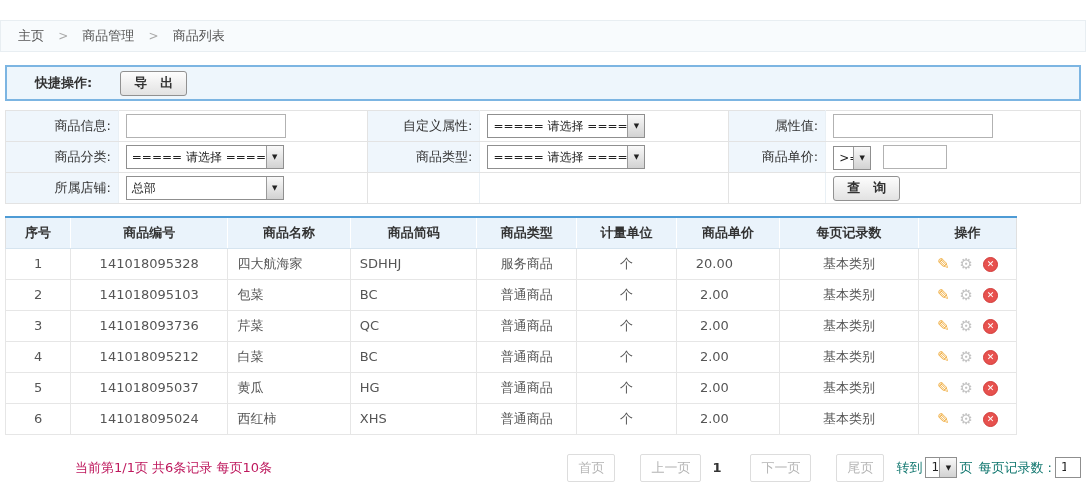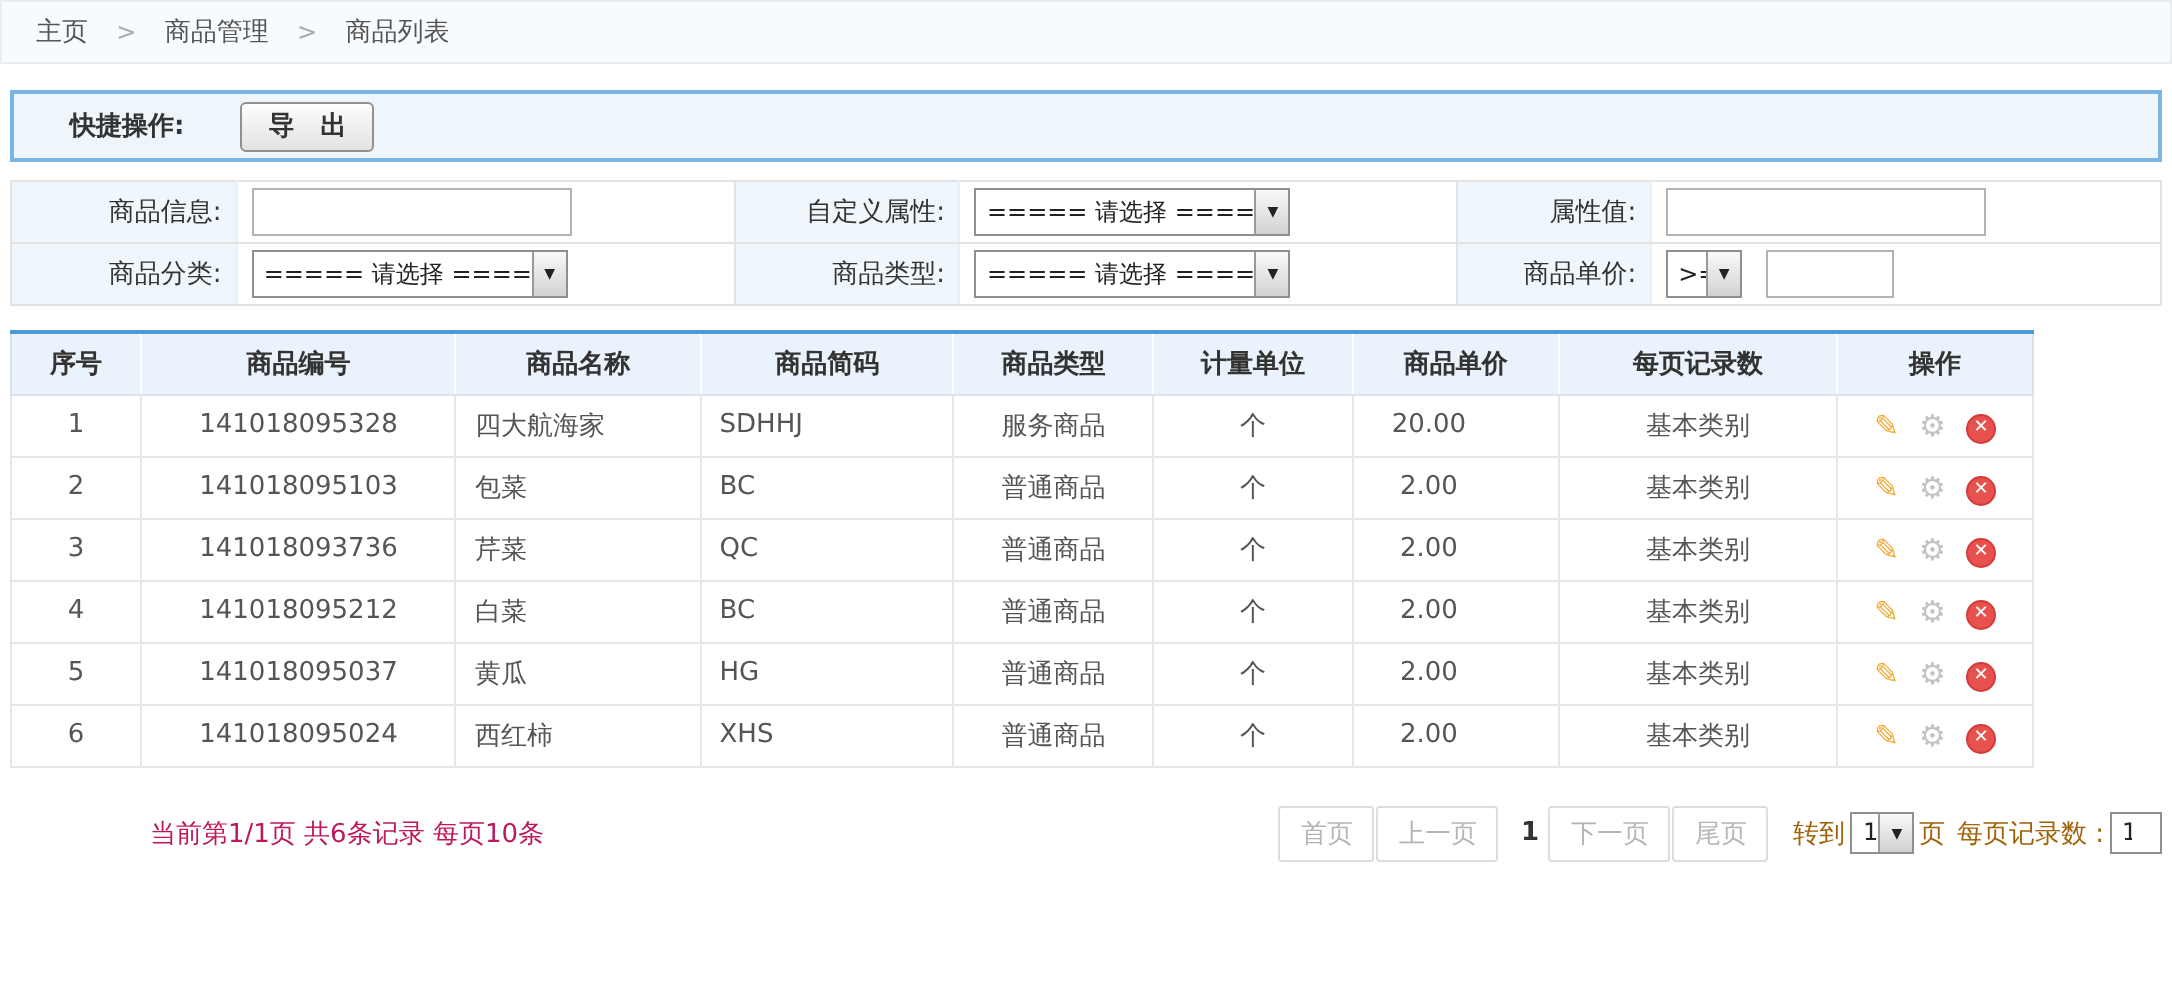--- a/index.html
+++ b/index.html
@@ -5,21 +5,21 @@
   * { margin:0; padding:0; box-sizing:border-box; }
   html,body { background:#fff; }
   body {
     width:1086px; height:491px;
     font-family:"DejaVu Sans","Liberation Sans",sans-serif;
     font-size:13px; color:#555;
   }
 
   
   .crumbbar {
-    margin-top:0; height:32px; line-height:30px;
+    margin-top:20px; height:32px; line-height:30px;
     background:#f8fbfd; border:1px solid #e8eef2;
     padding-left:17px; color:#555;
   }
   .crumb { color:#555; cursor:pointer; }
   .crumb.current { cursor:default; }
   .sep { color:#aaa; margin:0 10px; font-size:12px; }
 
   
   .quickbar {
     margin:13px 5px 0; height:36px;
@@ -104,25 +104,25 @@
 
   
   .pager {
     margin:9px 5px 0; height:34px;
     display:flex; align-items:center; justify-content:space-between;
   }
   .pg-summary { color:#be185d; padding-left:70px; }
   .pg-right { display:flex; align-items:center; }
   .pgbtn {
     border:1px solid #ddd; background:#fff; color:#b5b5b5;
-    font-size:13px; padding:4px 10px; margin-left:1px;
+    font-size:13px; padding:4px 10px; margin-left:25px;
     border-radius:2px; cursor:pointer; white-space:nowrap;
   }
   .pgcur { font-weight:bold; color:#333; margin:0 4px 0 11px; }
-  .pg-text { color:#a16207; margin-left:12px; white-space:nowrap; }
+  .pg-text { color:#0f766e; margin-left:12px; white-space:nowrap; }
   .pg-text.tight { margin-left:2px; }
   .select.pgsel { height:21px; margin-left:3px; }
   .pgsel .sel-text { line-height:19px; }
   .pgsel.w30 { width:32px; } .pgsel.w42 { width:26px;gap:37px; }
 </style>
 </head>
 <body>
 
 <div class="crumbbar">
   <span class="crumb">主页</span>
@@ -179,20 +179,35 @@
         <span class="sel-btn">▼</span>
       </span>
     </td>
     <td class="flabel">商品单价:</td>
     <td class="ffield" style="border-right:none;">
       <span class="select w38">
         <span class="sel-text">&gt;=</span>
         <span class="sel-btn">▼</span>
       </span><span class="gap"></span>
       <input class="txt small" type="text" style="">
+    </td>
+  </tr>
+  <tr>
+    <td class="flabel">所属店铺:</td>
+    <td class="ffield">
+      <span class="select w158">
+        <span class="sel-text">总部</span>
+        <span class="sel-btn">▼</span>
+      </span>
+    </td>
+    <td class="flabel empty"></td>
+    <td class="ffield"></td>
+    <td class="flabel empty"></td>
+    <td class="ffield" style="border-right:none;">
+      <button class="btn">查　询</button>
     </td>
   </tr>
 </tbody>
   </table>
 
 <table class="grid">
   <colgroup>
     <col style="width:70px">
       <col style="width:163px">
       <col style="width:132px">

